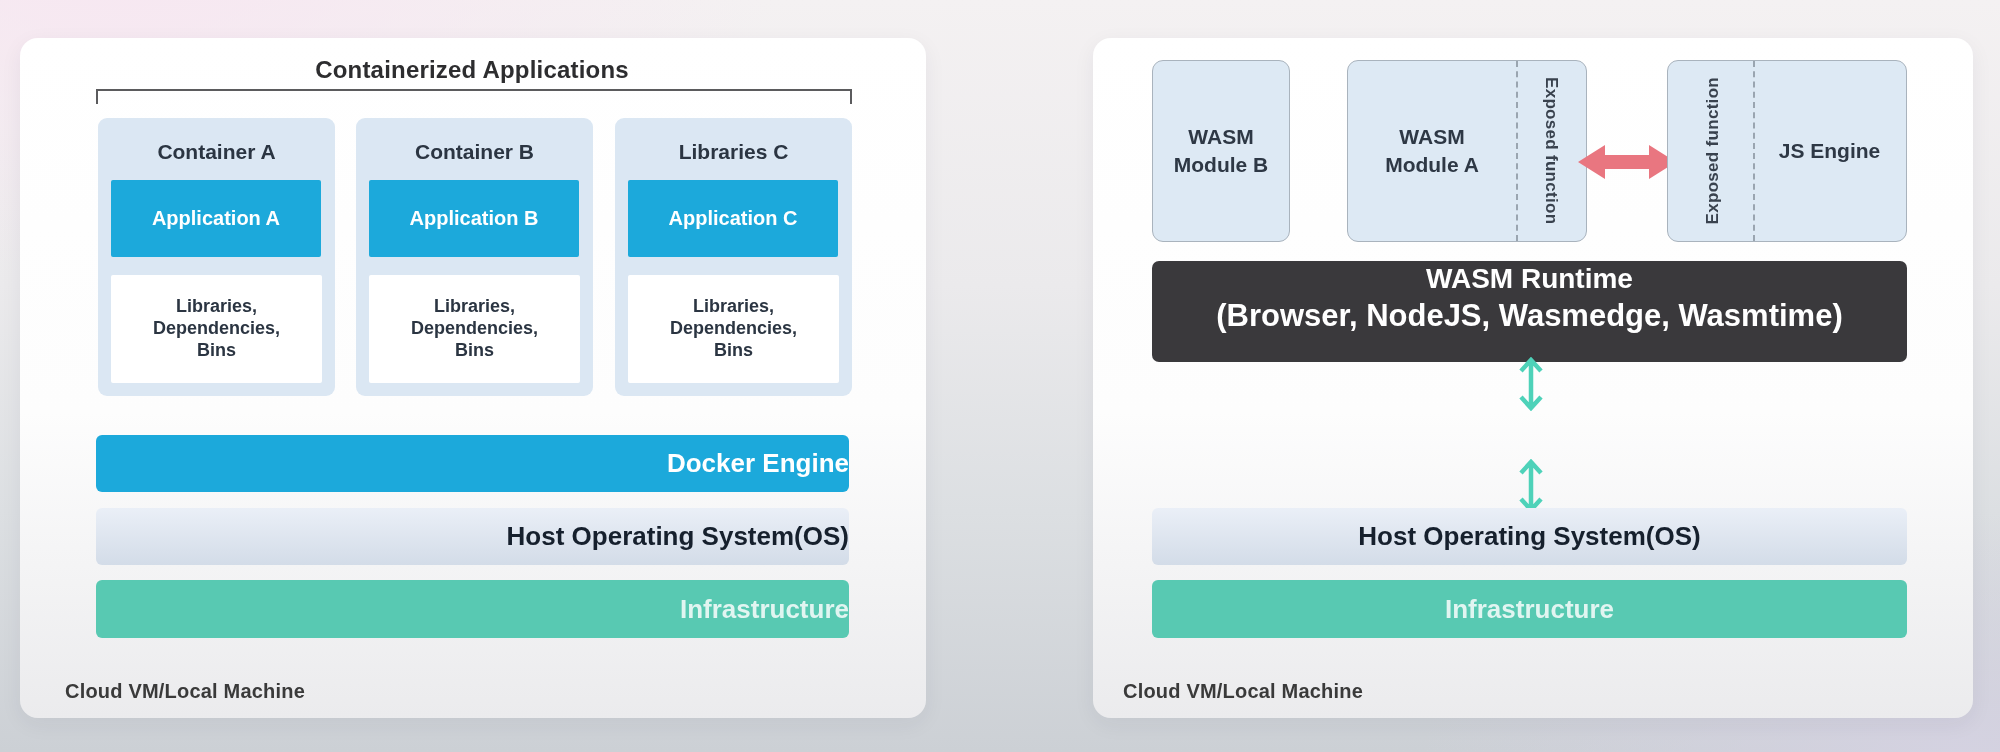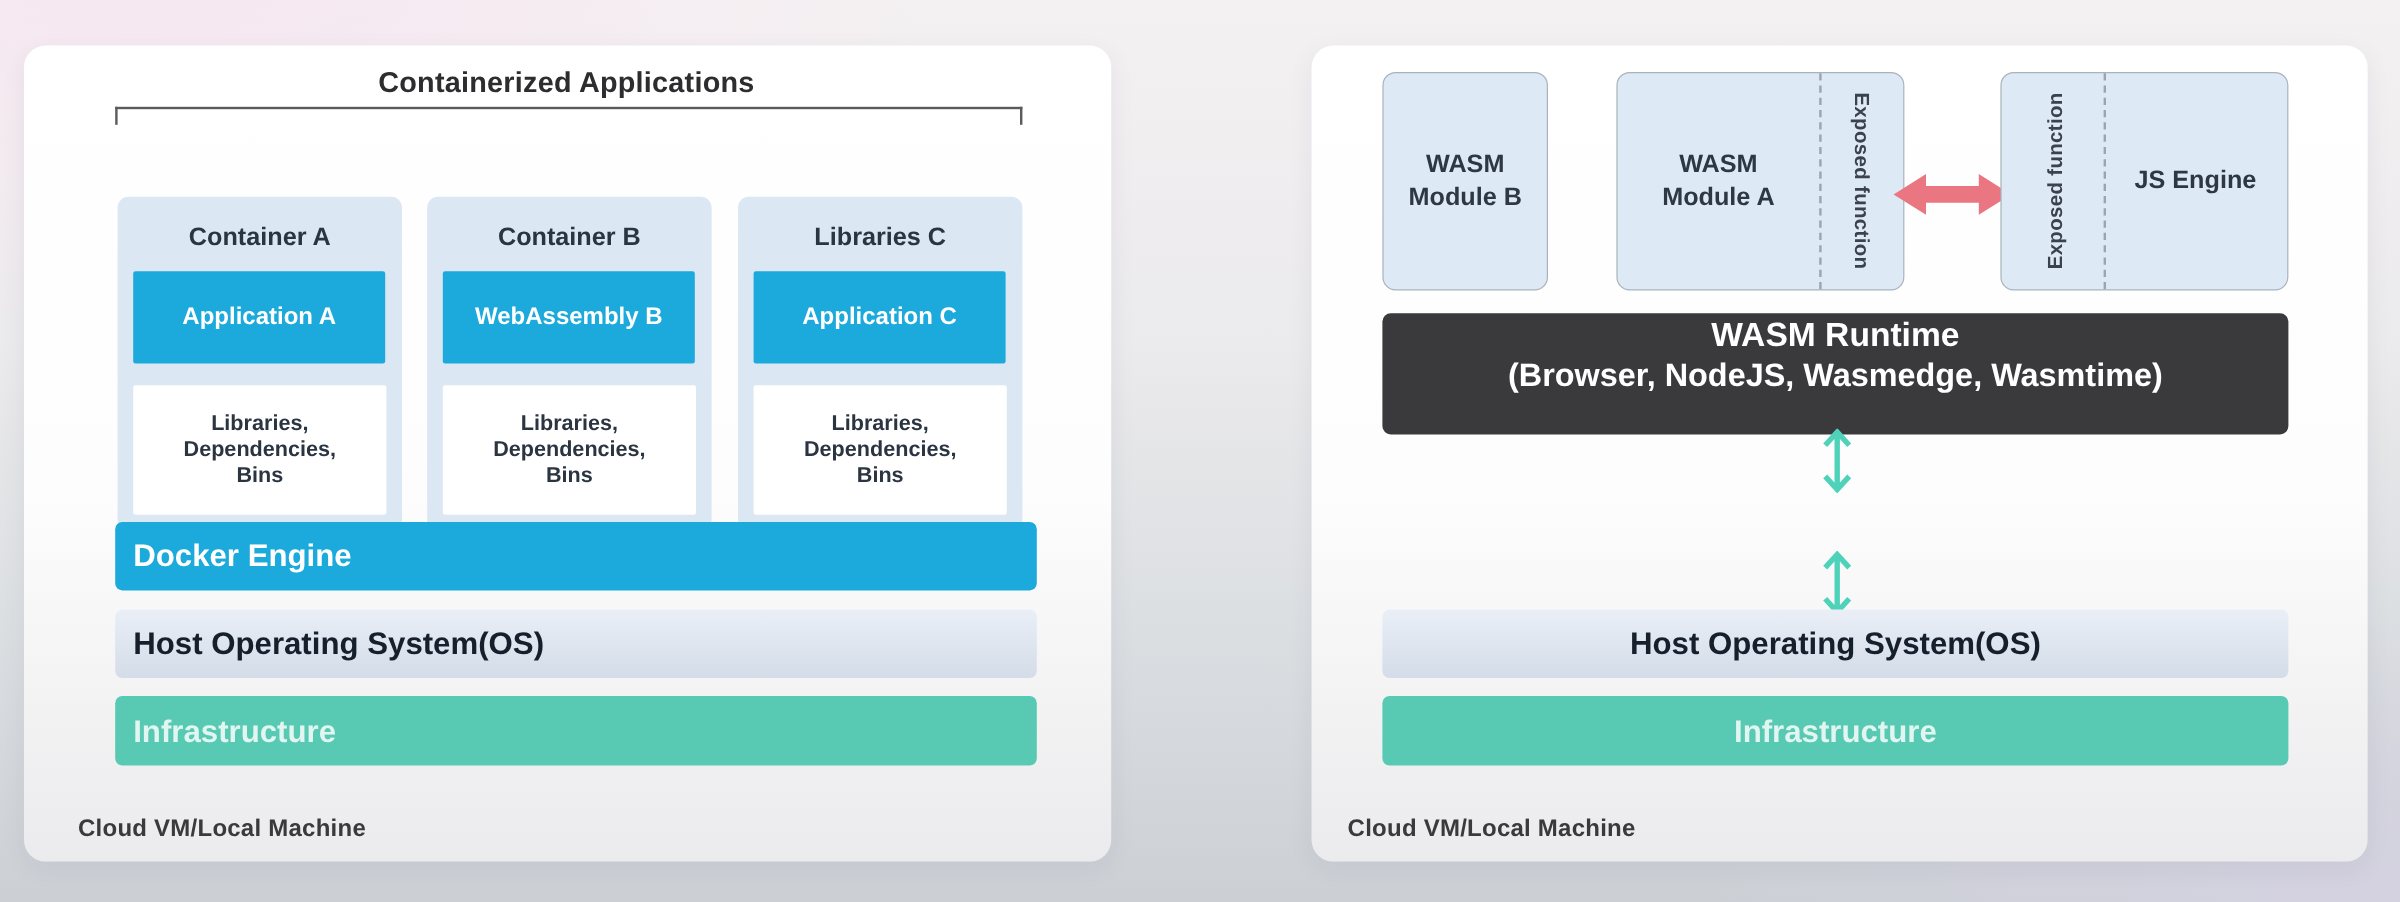--- a/index.html
+++ b/index.html
@@ -17,30 +17,30 @@
     box-shadow:0 6px 22px rgba(40,40,60,.06);
   }
   .card.left{left:20px;width:906px;}
   .card.right{left:1093px;width:880px;}
 
   
   .lp-title{position:absolute;left:76px;width:752px;top:16px;height:32px;
     font-size:24px;font-weight:600;color:#2d2d2f;text-align:center;line-height:32px;letter-spacing:.2px;}
   .bracket{position:absolute;left:76px;width:752px;top:51px;height:13px;
     border-top:2px solid #5b5b5d;border-left:2px solid #5b5b5d;border-right:2px solid #5b5b5d;}
-  .container-box{position:absolute;top:80px;width:237px;height:278px;background:#dbe7f3;border-radius:9px;margin-top:46px;}
+  .container-box{position:absolute;top:80px;width:237px;height:278px;background:#dbe7f3;border-radius:9px;}
   .container-box .c-name{position:absolute;top:22px;left:0;width:100%;text-align:center;
     font-size:21px;font-weight:700;color:#2b3542;}
   .app-box{position:absolute;left:13px;right:14px;top:62px;height:77px;background:#1ca9db;border-radius:2px;
     display:flex;align-items:center;justify-content:center;font-size:20px;font-weight:700;color:#ffffff;}
   .lib-box{position:absolute;left:13px;right:13px;top:157px;height:108px;background:#ffffff;border-radius:2px;
     display:flex;flex-direction:column;align-items:center;justify-content:center;
     font-size:18px;font-weight:700;color:#2b3542;line-height:1.22;text-align:center;}
   .bar{position:absolute;left:76px;width:753px;border-radius:6px;
-    display:flex;flex-direction:column;align-items:flex-start;justify-content:center;text-align:center;padding-left:15px;}
+    display:flex;flex-direction:column;align-items:flex-end;justify-content:center;text-align:center;}
   .bar.blue{top:397px;height:57px;background:#1ca9db;color:#ffffff;font-size:26px;font-weight:700;}
   .bar.light{top:470px;height:57px;background:linear-gradient(180deg,#eaeff7,#d3dce8);
     color:#16202d;font-size:26px;font-weight:700;}
   .bar.tealbar{top:542px;height:58px;background:#58c9b2;color:rgba(255,255,255,.82);font-size:26px;font-weight:700;}
   .footer-label{position:absolute;top:642px;font-size:20px;font-weight:700;color:#3a3a3a;letter-spacing:.2px;}
 
   
   .module{position:absolute;top:22px;height:182px;background:#dde9f4;
     border:1.5px solid #a9b3bd;border-radius:11px;box-sizing:border-box;}
   .module-b{left:59px;width:138px;}
@@ -58,21 +58,21 @@
     font-size:17px;font-weight:700;color:#39424e;letter-spacing:.3px;}
   .module-a .exposed{left:170px;width:66px;}
   .js-module .exposed{left:12px;width:66px;}
   .vert-down{writing-mode:vertical-rl;}
   .vert-up{writing-mode:vertical-rl;transform:rotate(180deg);}
   .red-arrow{position:absolute;left:485px;top:104px;width:98px;height:40px;}
   .darkbox{position:absolute;left:59px;width:755px;background:#3a393c;border-radius:7px;color:#ffffff;
     display:flex;flex-direction:column;align-items:center;text-align:center;}
   .runtime{top:223px;height:101px;}
   .runtime .l1{font-size:28px;font-weight:700;line-height:1.3;}
-  .runtime .l2{font-size:27px;font-weight:700;line-height:1.25;}
+  .runtime .l2{font-size:31px;font-weight:700;line-height:1.25;}
   .wasi{top:368px;height:58px;font-size:26px;font-weight:700;}
   .teal-arrow{position:absolute;width:28px;height:54px;}
   .teal-arrow.a1{left:424px;top:319px;}
   .teal-arrow.a2{left:424px;top:421px;}
   .rp-bar-light{position:absolute;left:59px;width:755px;top:470px;height:57px;border-radius:6px;
     background:linear-gradient(180deg,#eaeff7,#d3dce8);color:#16202d;font-size:26px;font-weight:700;
     display:flex;align-items:center;justify-content:center;}
   .rp-bar-teal{position:absolute;left:59px;width:755px;top:542px;height:58px;border-radius:6px;
     background:#58c9b2;color:rgba(255,255,255,.82);font-size:26px;font-weight:700;
     display:flex;align-items:center;justify-content:center;}
@@ -94,21 +94,21 @@
       <div class="lib-box">
         <span>Libraries,</span>
         <span>Dependencies,</span>
         <span>Bins</span>
       </div>
     </div>
 
     <div class="container-box" style="left:336px;">
       <div class="c-name">Container B</div>
       <div class="app-box">
-        <span>WebAssembly B</span>
+        <span>Application B</span>
       </div>
       <div class="lib-box">
         <span>Libraries,</span>
         <span>Dependencies,</span>
         <span>Bins</span>
       </div>
     </div>
 
     <div class="container-box" style="left:595px;">
       <div class="c-name">Libraries C</div>

